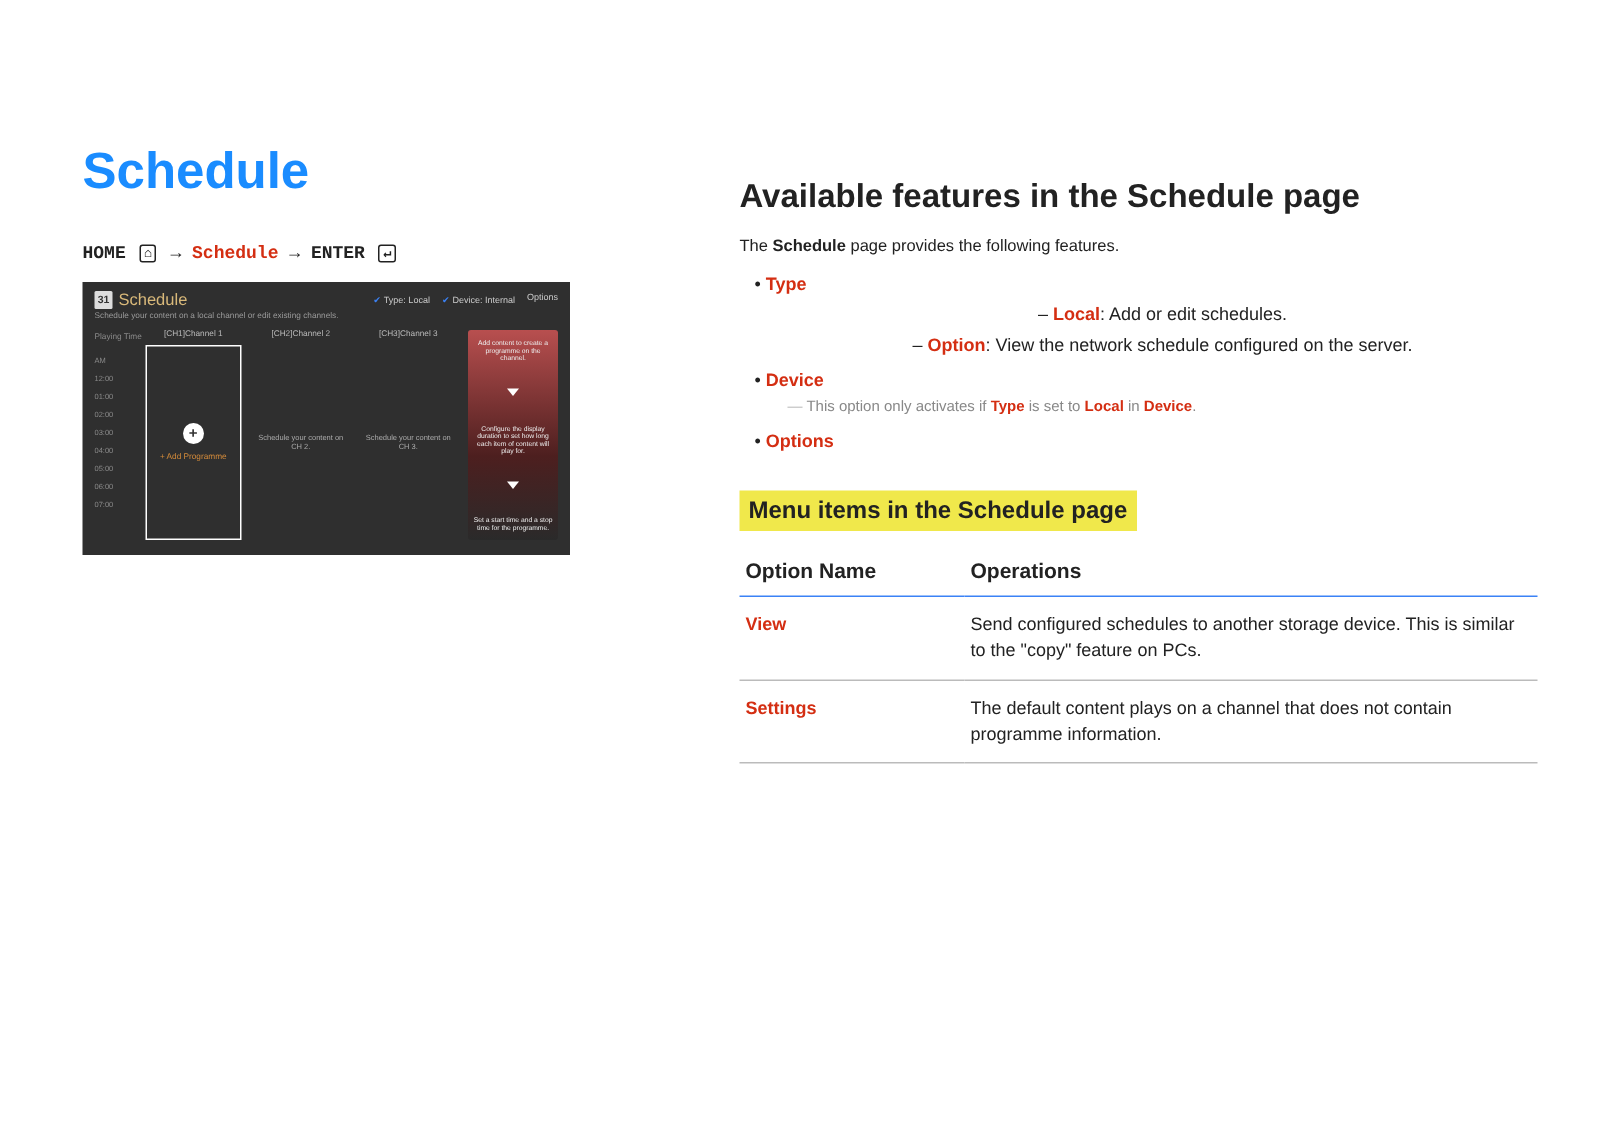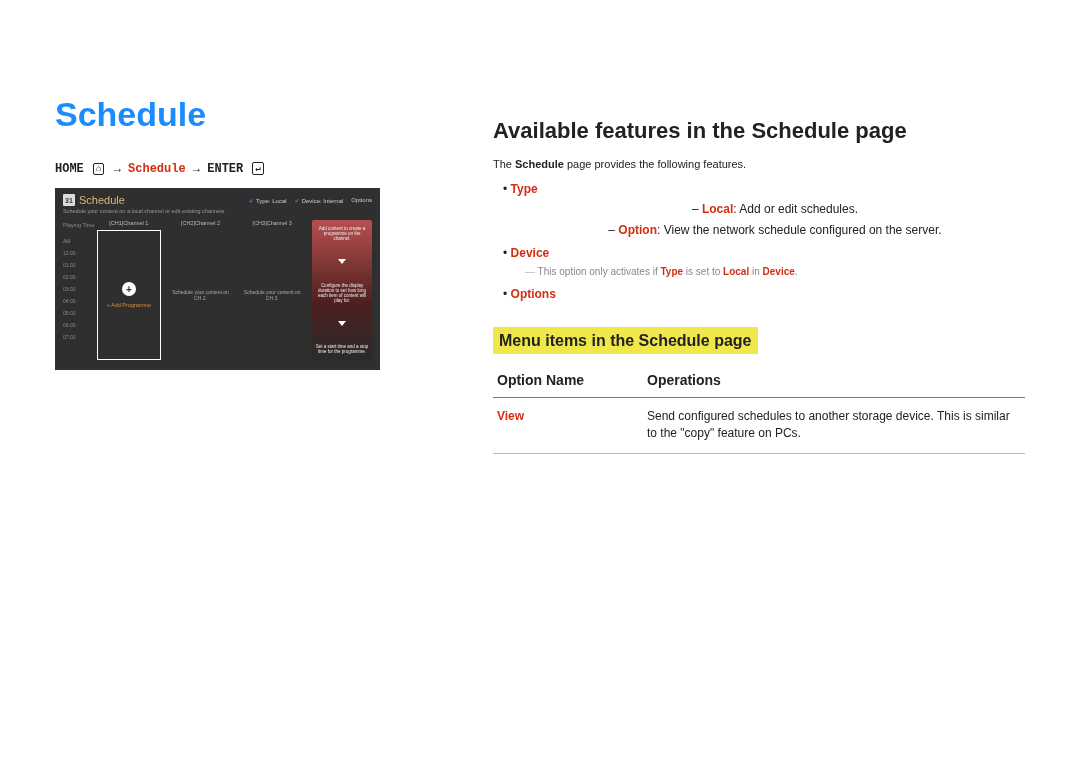--- a/index.html
+++ b/index.html
@@ -267,16 +267,20 @@
         <tr>
           <th>Option Name</th>
           <th>Operations</th>
         </tr>
       </thead>
       <tbody>
         <tr>
           <td class="opt">View</td>
           <td>Send configured schedules to another storage device. This is similar to the "copy" feature on PCs.</td>
         </tr>
+        <tr>
+          <td class="opt">Settings</td>
+          <td>The default content plays on a channel that does not contain programme information.</td>
+        </tr>
       </tbody>
     </table>
   </div>
 </div>
 
 </body></html>

